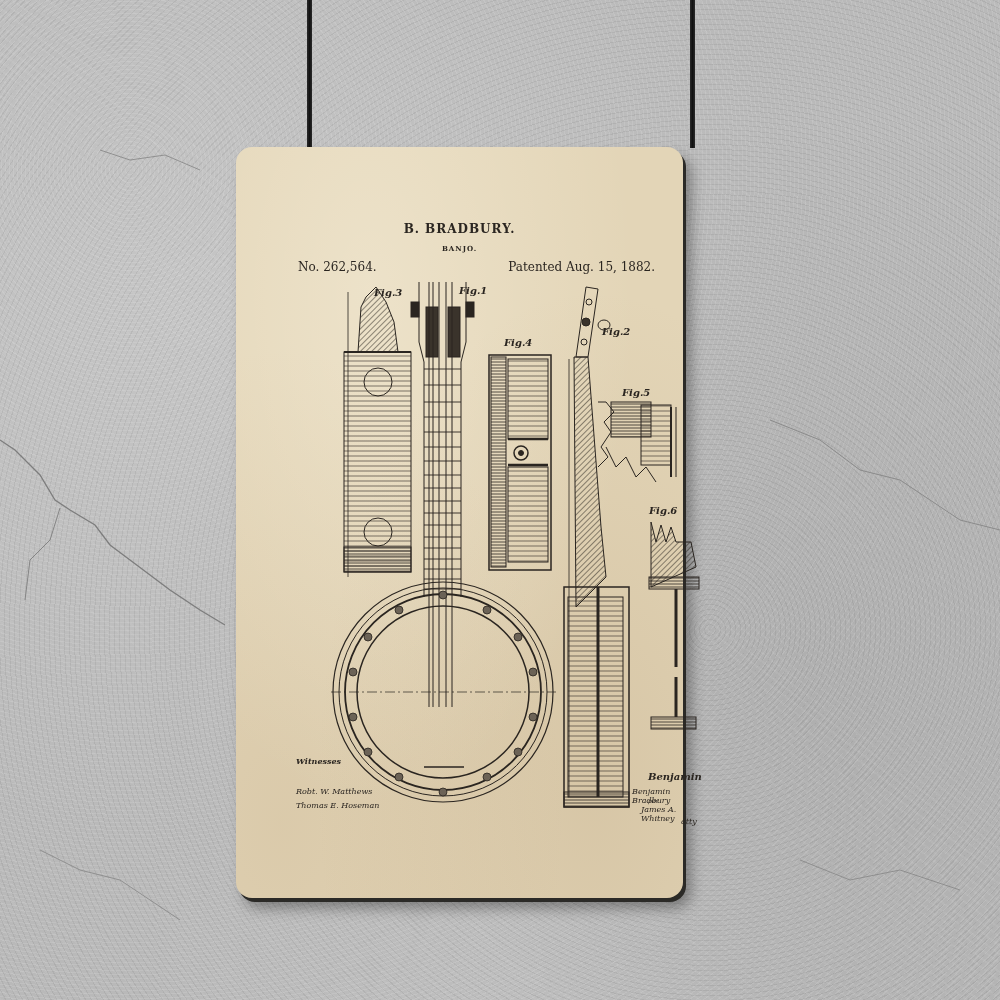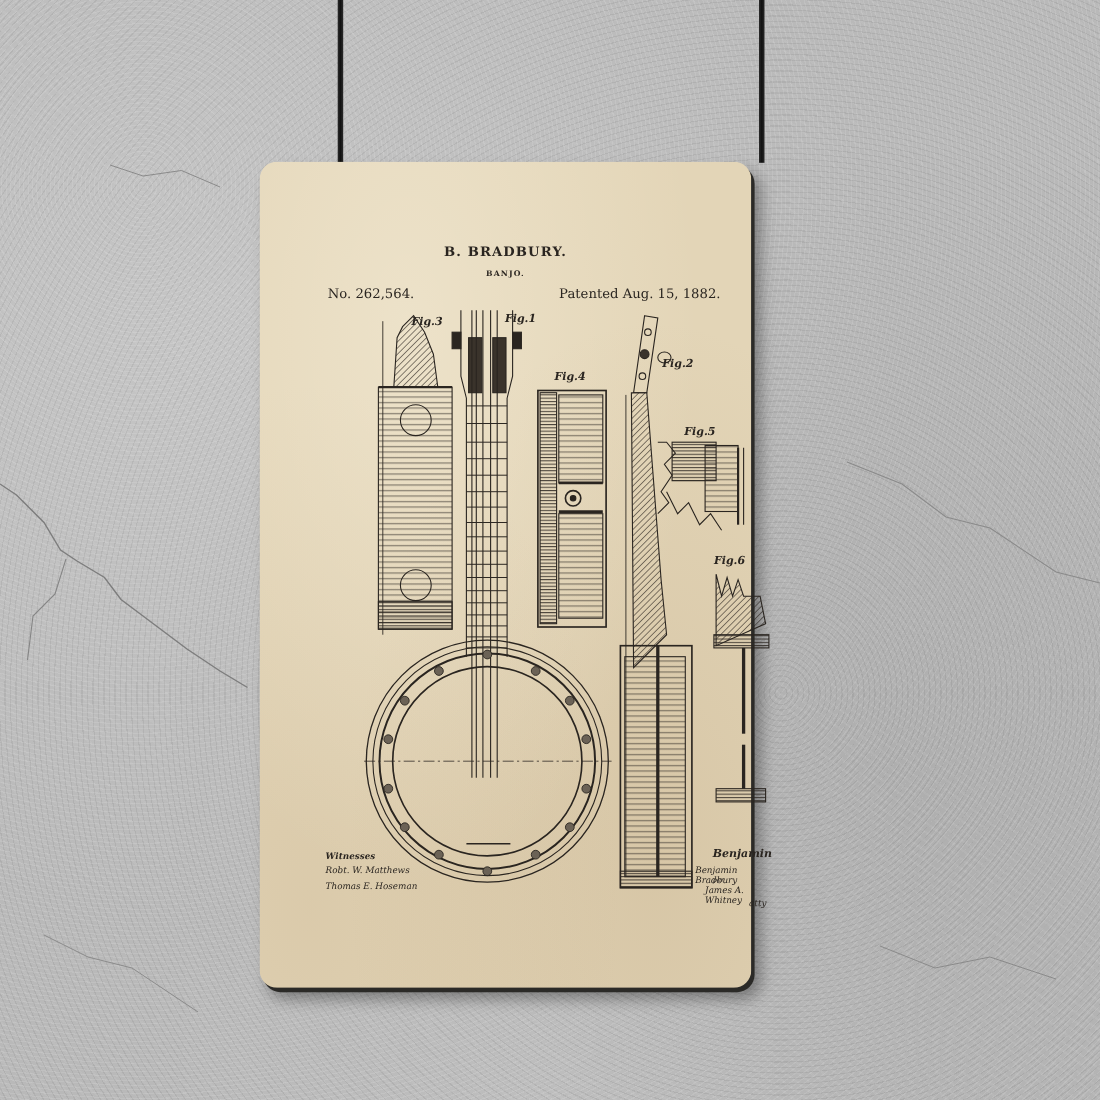--- a/index.html
+++ b/index.html
@@ -210,21 +210,21 @@
     </g>
   </svg>
 
   <div class="fig-label" style="left:223px;top:122px;margin-top:16px;">Fig.1</div>
   <div class="fig-label" style="left:366px;top:131px;margin-top:48px;">Fig.2</div>
   <div class="fig-label" style="left:138px;top:140px;">Fig.3</div>
   <div class="fig-label" style="left:268px;top:190px;">Fig.4</div>
   <div class="fig-label" style="left:386px;top:240px;">Fig.5</div>
   <div class="fig-label" style="left:413px;top:358px;">Fig.6</div>
 
-  <div class="witness" style="top:626px;font-weight:bold;">Witnesses</div>
+  <div class="witness" style="top:609px;font-weight:bold;">Witnesses</div>
   <div class="witness" style="top:640px;">Robt. W. Matthews</div>
   <div class="witness" style="top:654px;">Thomas E. Hoseman</div>
 
   <div class="inventor" style="left:412px;top:624px;font-size:10px;font-weight:bold;">Benjamin</div>
   <div class="inventor" style="left:396px;top:640px;">Benjamin Bradbury</div>
   <div class="inventor" style="left:412px;top:650px;font-size:6px;">per</div>
   <div class="inventor" style="left:405px;top:658px;">James A. Whitney</div>
   <div class="inventor" style="left:445px;top:670px;">atty</div>
 </div>
 

